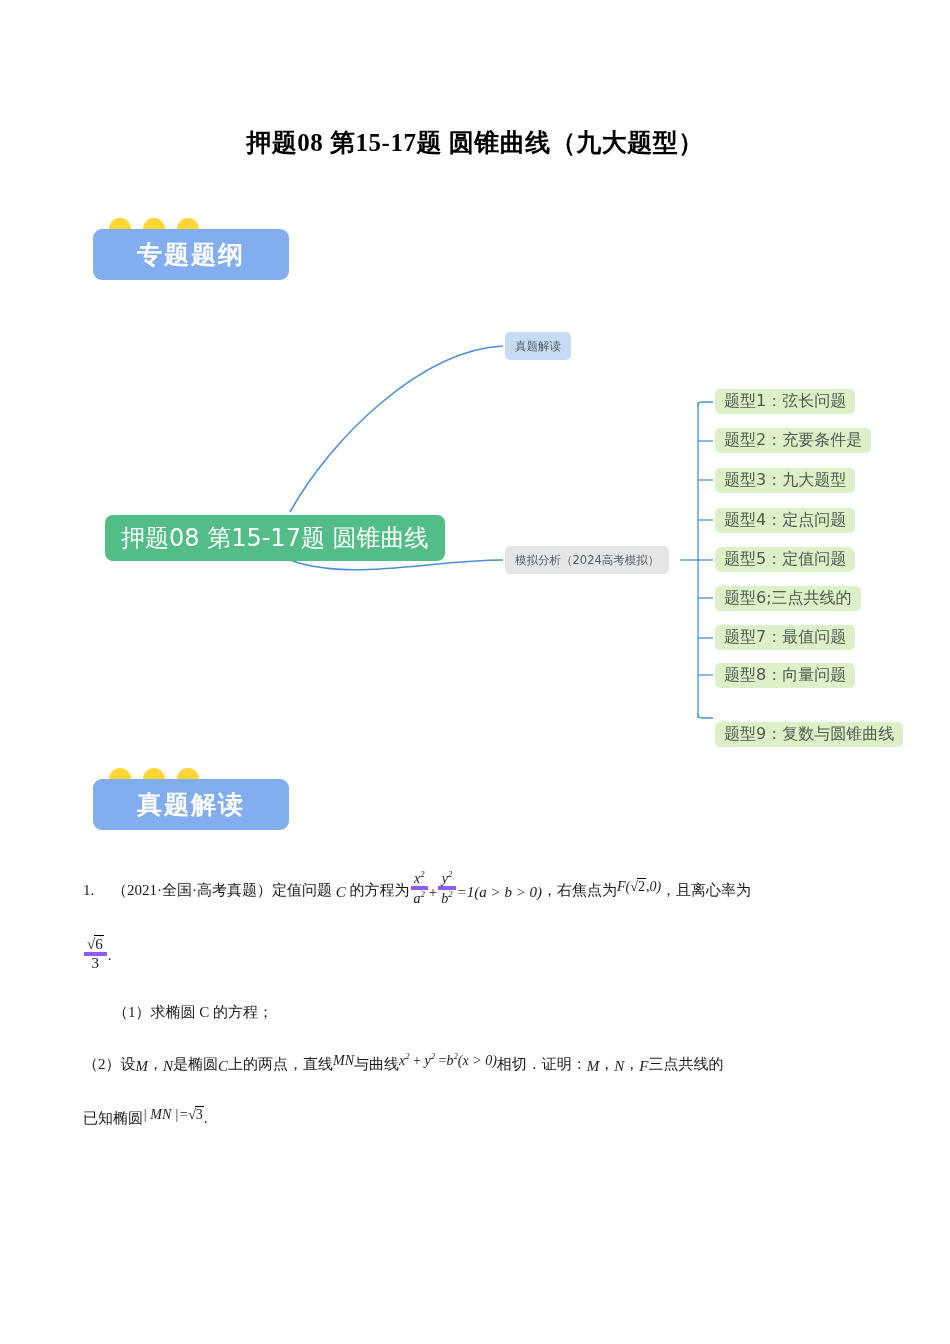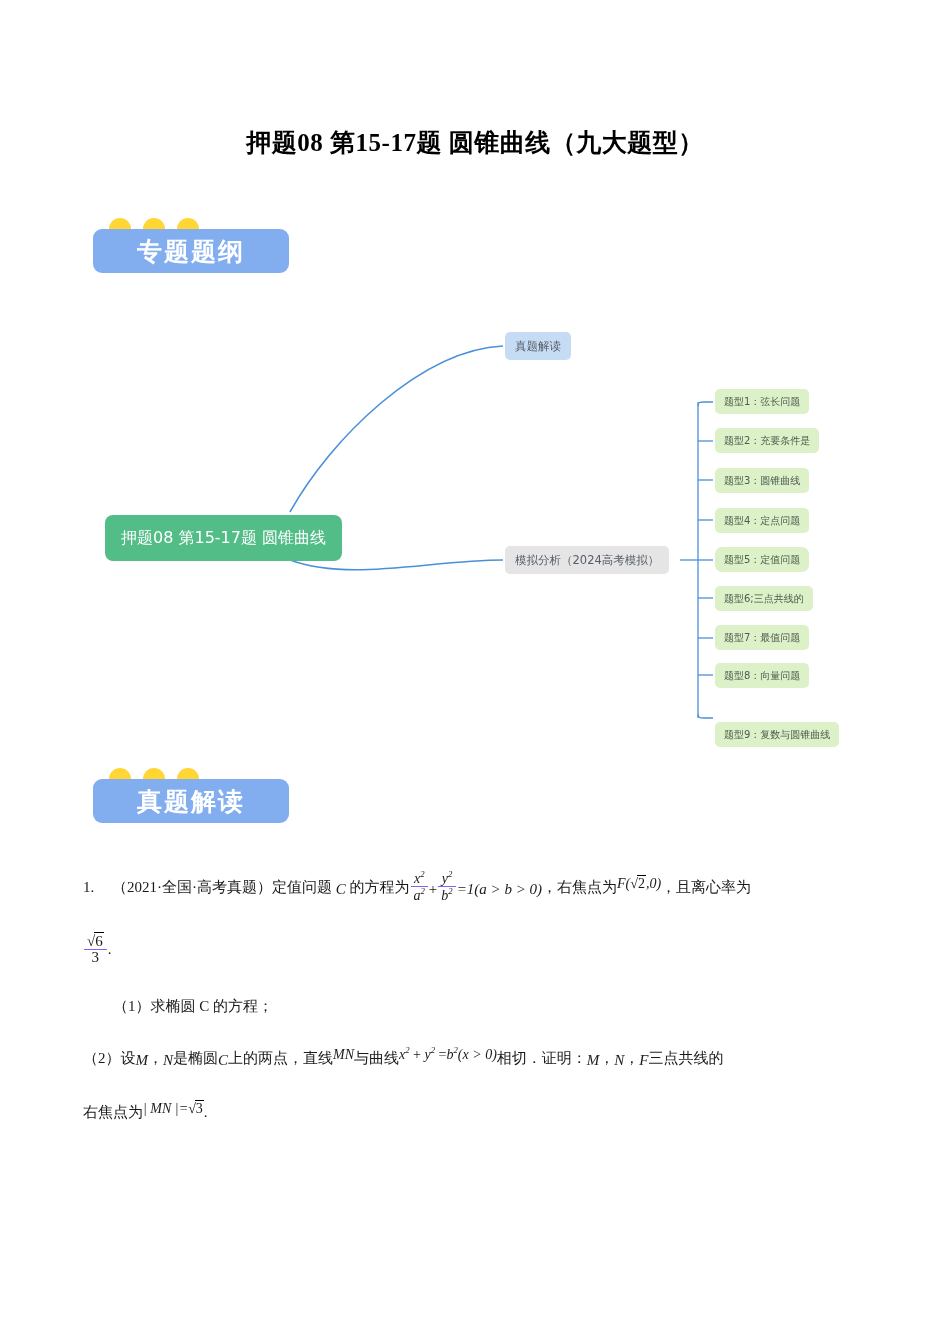--- a/index.html
+++ b/index.html
@@ -44,21 +44,21 @@
     width: 22px;
     height: 22px;
     border-radius: 50%;
     background: #ffd634;
   }
   .banner .plate {
     position: absolute;
     top: 11px;
     left: 0;
     width: 196px;
-    height: 44px;
+    height: 51px;
     background: #82aef0;
     border-radius: 9px;
     z-index: 2;
     display: flex;
     align-items: center;
     justify-content: center;
   }
   .banner .plate-text {
     color: #ffffff;
     font-size: 25px;
@@ -89,21 +89,21 @@
     display: flex;
     align-items: center;
     border-radius: 5px;
     font-family: "DejaVu Sans", "Liberation Sans", sans-serif;
     white-space: nowrap;
     z-index: 3;
   }
   .node-root {
     background: #52bd86;
     color: #ffffff;
-    font-size: 16px;
+    font-size: 24px;
     border-radius: 8px;
     padding: 0 16px;
     height: 46px;
     left: 15px;
     top: 195px;
   }
   .node-blue {
     background: #c6dcf4;
     color: #555d66;
     font-size: 11.5px;
@@ -117,21 +117,21 @@
     color: #555d66;
     font-size: 11.5px;
     padding: 0 10px;
     height: 28px;
     left: 415px;
     top: 226px;
   }
   .node-green {
     background: #dcf1c7;
     color: #4f5b50;
-    font-size: 10px;
+    font-size: 16px;
     padding: 0 9px;
     height: 25px;
     left: 625px;
   }
 
   
   .problem {
     position: absolute;
     left: 83px;
     top: 870px;
@@ -153,21 +153,21 @@
   }
   .frac {
     display: inline-block;
     vertical-align: -0.55em;
     text-align: center;
     font-style: italic;
     font-size: 14px;
     line-height: 1.05;
     margin: 0 1px;
   }
-  .frac .num { display: block; border-bottom: 1px solid #8b5cf6; padding: 0 3px; }
+  .frac .num { display: block; border-bottom: 4px solid #8b5cf6; padding: 0 3px; }
   .frac .den { display: block; padding: 0 3px; }
   sup.exp { font-size: 0.62em; vertical-align: super; font-style: italic; }
   .sqrt {
     display: inline-block;
     font-style: normal;
   }
   .sqrt .radicand {
     border-top: 1px solid #000;
     padding: 0 1px 0 1px;
     margin-left: -1px;
@@ -232,21 +232,21 @@
     <span>模拟分析（2024高考模拟）</span>
   </div>
 
   <div class="node node-green" style="top:69px;">
     <span>题型1：弦长问题</span>
   </div>
   <div class="node node-green" style="top:108px;">
     <span>题型2：充要条件是</span>
   </div>
   <div class="node node-green" style="top:148px;">
-    <span>题型3：圆锥曲线</span>
+    <span>题型3：九大题型</span>
   </div>
   <div class="node node-green" style="top:188px;">
     <span>题型4：定点问题</span>
   </div>
   <div class="node node-green" style="top:227px;border-radius:7px;">
     <span>题型5：定值问题</span>
   </div>
   <div class="node node-green" style="top:266px;">
     <span>题型6;三点共线的</span>
   </div>
@@ -287,16 +287,16 @@
 
   <div class="pline" style="margin-bottom:26px;margin-left:30px;">
     <span>（1）求椭圆 C 的方程；</span>
   </div>
 
   <div class="pline" style="margin-bottom:26px;">
     <span>（2）设</span><span class="inline-math">M</span><span>，</span><span class="inline-math">N</span><span>是椭圆</span><span class="inline-math">C</span><span>上的两点，直线</span><span class="raise-small inline-math">MN</span><span>与曲线</span><span class="raise-small inline-math"><span>x</span><sup class="exp">2</sup><span class="upright"> + </span><span>y</span><sup class="exp">2</sup><span class="upright"> =</span><span>b</span><sup class="exp">2</sup><span>(x &gt; 0)</span></span><span>相切．证明：</span><span class="inline-math">M</span><span>，</span><span class="inline-math">N</span><span>，</span><span class="inline-math">F</span><span>三点共线的</span>
   </div>
 
   <div class="pline">
-    <span>右焦点为</span><span class="raise-small inline-math"><span>| MN |=</span><span class="sqrt">√<span class="radicand">3</span></span></span><span>.</span>
+    <span>已知椭圆</span><span class="raise-small inline-math"><span>| MN |=</span><span class="sqrt">√<span class="radicand">3</span></span></span><span>.</span>
   </div>
 
 </div>
 
 </body></html>

